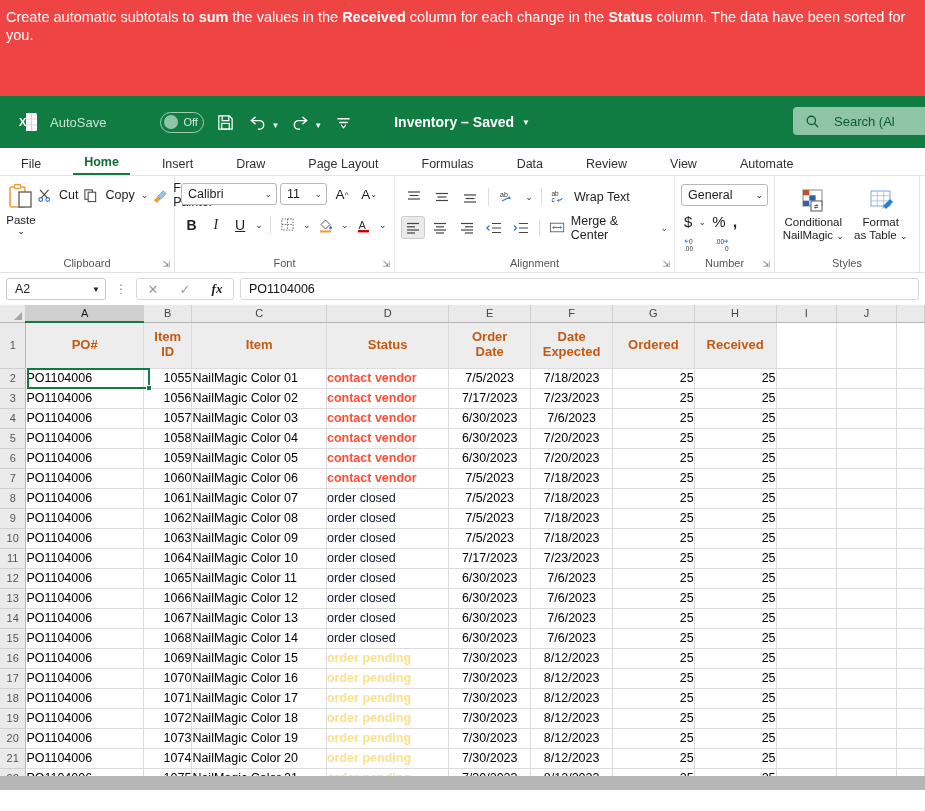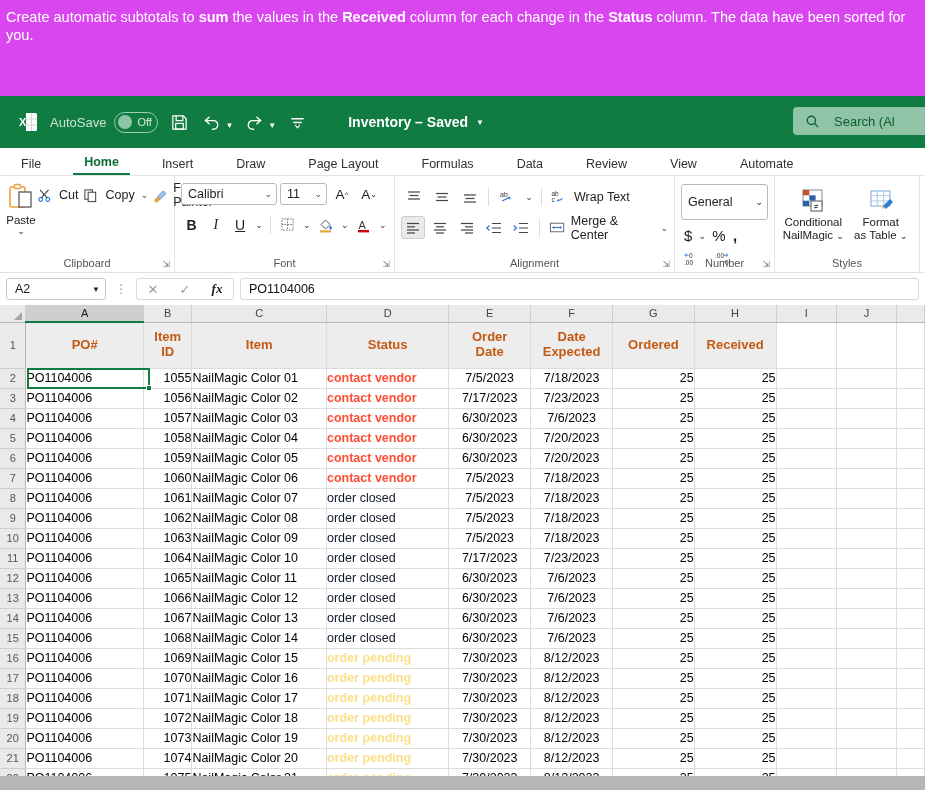--- a/index.html
+++ b/index.html
@@ -6,21 +6,21 @@
   html, body {
     width: 925px; height: 811px;
     overflow: hidden;
     font-family: "Liberation Sans", sans-serif;
     background: #fff;
   }
 
   
   .task-banner {
     height: 96px;
-    background: #d946ef;
+    background: #ef4444;
     color: #fff;
     padding: 8px 6px 0 6px;
     font-size: 14.5px;
     line-height: 1.25;
   }
   .task-banner b { font-weight: bold; }
 
   
   .titlebar {
     height: 52px;
@@ -38,20 +38,21 @@
   }
   .autosave-label {
     font-size: 13px; color: #c9e3d3; margin-right: 8px;
   }
   .toggle {
     width: 44px; height: 21px; border-radius: 11px;
     border: 1.3px solid #9fcdb3;
     display: flex; align-items: center;
     padding: 0 3px;
     margin-right: 6px;
+    margin-left: 46px;
   }
   .toggle .knob {
     width: 14px; height: 14px; border-radius: 50%;
     background: #8fc4a6;
   }
   .toggle .off-txt { font-size: 11px; color: #d7ecdf; margin-left: 5px; }
   .tb-icon {
     width: 30px; height: 30px;
     display: flex; align-items: center; justify-content: center;
     font-size: 17px; color: #fff;
@@ -154,21 +155,21 @@
   }
   .albtn.sel { background: #eaeaea; border: 1px solid #ccc; border-radius: 3px; }
   .txt-btn {
     display: flex; align-items: center; gap: 6px;
     font-size: 12.5px; color: #222; height: 23px; padding-left: 3px;
   }
 
   
   .num-grp { width: 100px; }
   .numsel {
-    width: 92px; height: 36px; border: 1px solid #b8b8b8; border-radius: 3px;
+    width: 92px; height: 22px; border: 1px solid #b8b8b8; border-radius: 3px;
     display: flex; align-items: center; justify-content: space-between;
     padding: 0 4px 0 6px; font-size: 12.5px; color: #222;
   }
   .nbtn {
     height: 21px; display: flex; align-items: center; justify-content: center;
     color: #222; font-size: 14px; padding: 0 3px;
   }
 
   
   .styles-grp { width: 145px; }

